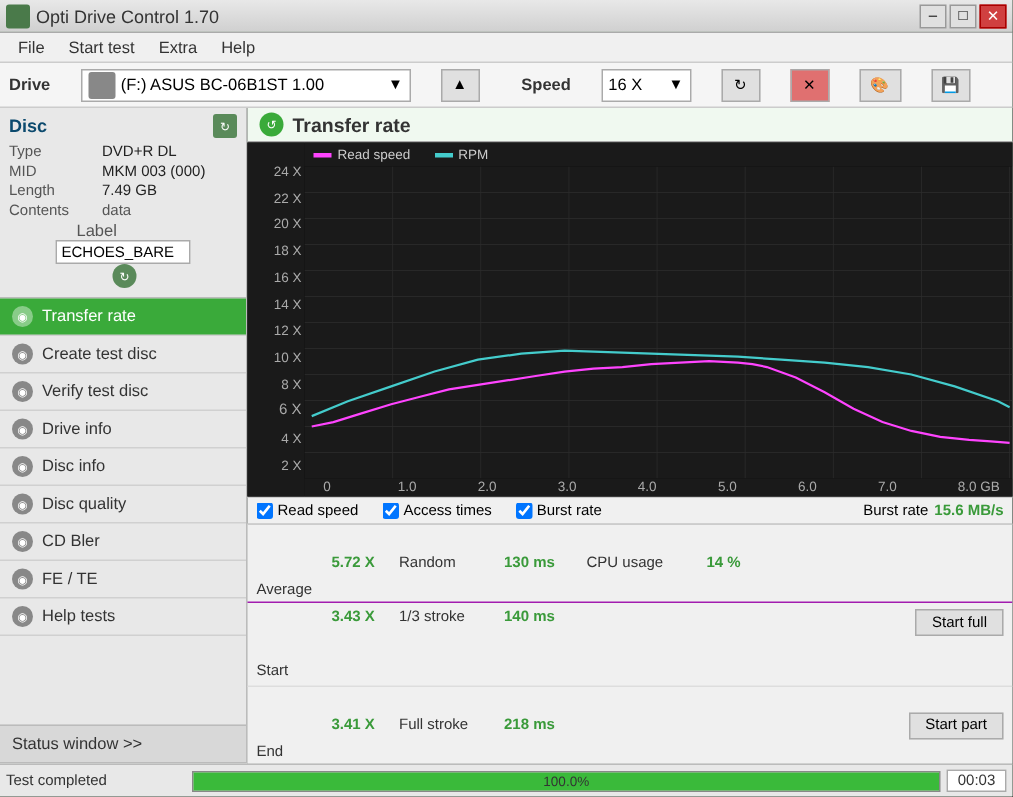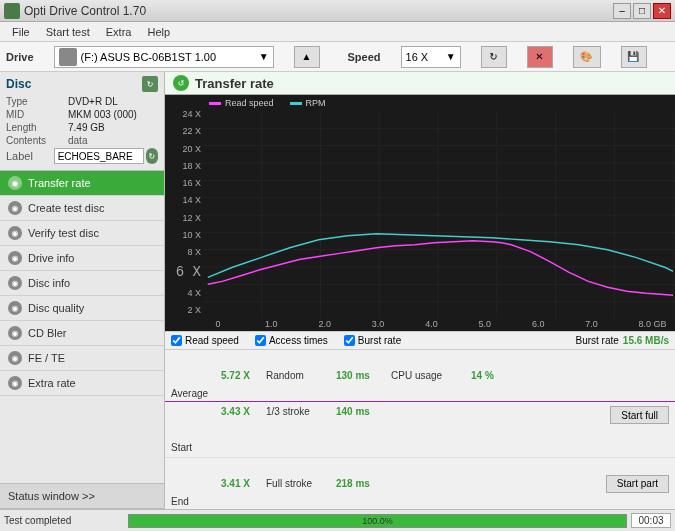--- a/index.html
+++ b/index.html
@@ -95,21 +95,21 @@
     .disc-header {
       display: flex; align-items: center; justify-content: space-between;
       margin-bottom: 4px;
     }
     .disc-title { font-weight: bold; font-size: 12px; color: #0c4a6e; }
     .disc-refresh { width: 16px; height: 16px; background: #5a8a5a; border-radius: 2px; color: white; font-size: 8px; display: flex; align-items: center; justify-content: center; cursor: pointer; }
     .disc-row { display: flex; margin-bottom: 2px; font-size: 10px; }
     .disc-key { width: 62px; color: #555; }
     .disc-val { color: #222; flex: 1; }
     .disc-val.data { color: #555; }
-    .label-row { display: flex; align-items: center; margin-bottom: 2px; }
+    .label-row { display: flex; align-items: center; margin-bottom: 2px; flex-direction: column; }
     .label-input {
       border: 1px solid #aaa; background: white; padding: 1px 3px;
       font-size: 10px; width: 90px; height: 16px;
     }
     .label-btn { width: 16px; height: 16px; background: #5a8a5a; border-radius: 8px; color: white; font-size: 8px; display: flex; align-items: center; justify-content: center; cursor: pointer; margin-left: 2px; }
     
     .nav-item {
       display: flex; align-items: center; padding: 5px 8px;
       cursor: pointer; font-size: 11px; color: #333;
       border-bottom: 1px solid #d0d0d0;
@@ -295,21 +295,21 @@
     <div class="nav-item">
       <div class="nav-icon">◉</div>
       <span>CD Bler</span>
     </div>
     <div class="nav-item">
       <div class="nav-icon">◉</div>
       <span>FE / TE</span>
     </div>
     <div class="nav-item">
       <div class="nav-icon">◉</div>
-      <span>Extra rate</span>
+      <span>Help tests</span>
     </div>
 
     <div class="status-window-btn">
       <span>Status window &gt;&gt;</span>
     </div>
   </div>
 
   <div class="right-panel">
 
     <div class="chart-header">
@@ -324,21 +324,21 @@
       <div style="width:38px;background:#1a1a1a;display:flex;flex-direction:column;justify-content:space-between;padding:14px 2px 16px 2px;align-items:flex-end;">
         <span style="font-size:9px;color:#aaa;">24 X</span>
         <span style="font-size:9px;color:#aaa;">22 X</span>
         <span style="font-size:9px;color:#aaa;">20 X</span>
         <span style="font-size:9px;color:#aaa;">18 X</span>
         <span style="font-size:9px;color:#aaa;">16 X</span>
         <span style="font-size:9px;color:#aaa;">14 X</span>
         <span style="font-size:9px;color:#aaa;">12 X</span>
         <span style="font-size:9px;color:#aaa;">10 X</span>
         <span style="font-size:9px;color:#aaa;">8 X</span>
-        <span style="font-size:14px;color:#aaa;font-family:Liberation Mono, monospace;">6 X</span>
+        <span style="font-size:10px;color:#aaa;">6 X</span>
         <span style="font-size:9px;color:#aaa;">4 X</span>
         <span style="font-size:9px;color:#aaa;">2 X</span>
       </div>
 
       <div style="flex:1;display:flex;flex-direction:column;position:relative;">
 
         <div style="display:flex;gap:16px;padding:3px 6px;background:#1a1a1a;align-items:center;">
           <div class="legend-item">
             <div style="width:12px;height:3px;background:#ff44ff;"></div>
             <span style="font-size:9px;color:#ccc;">Read speed</span>

